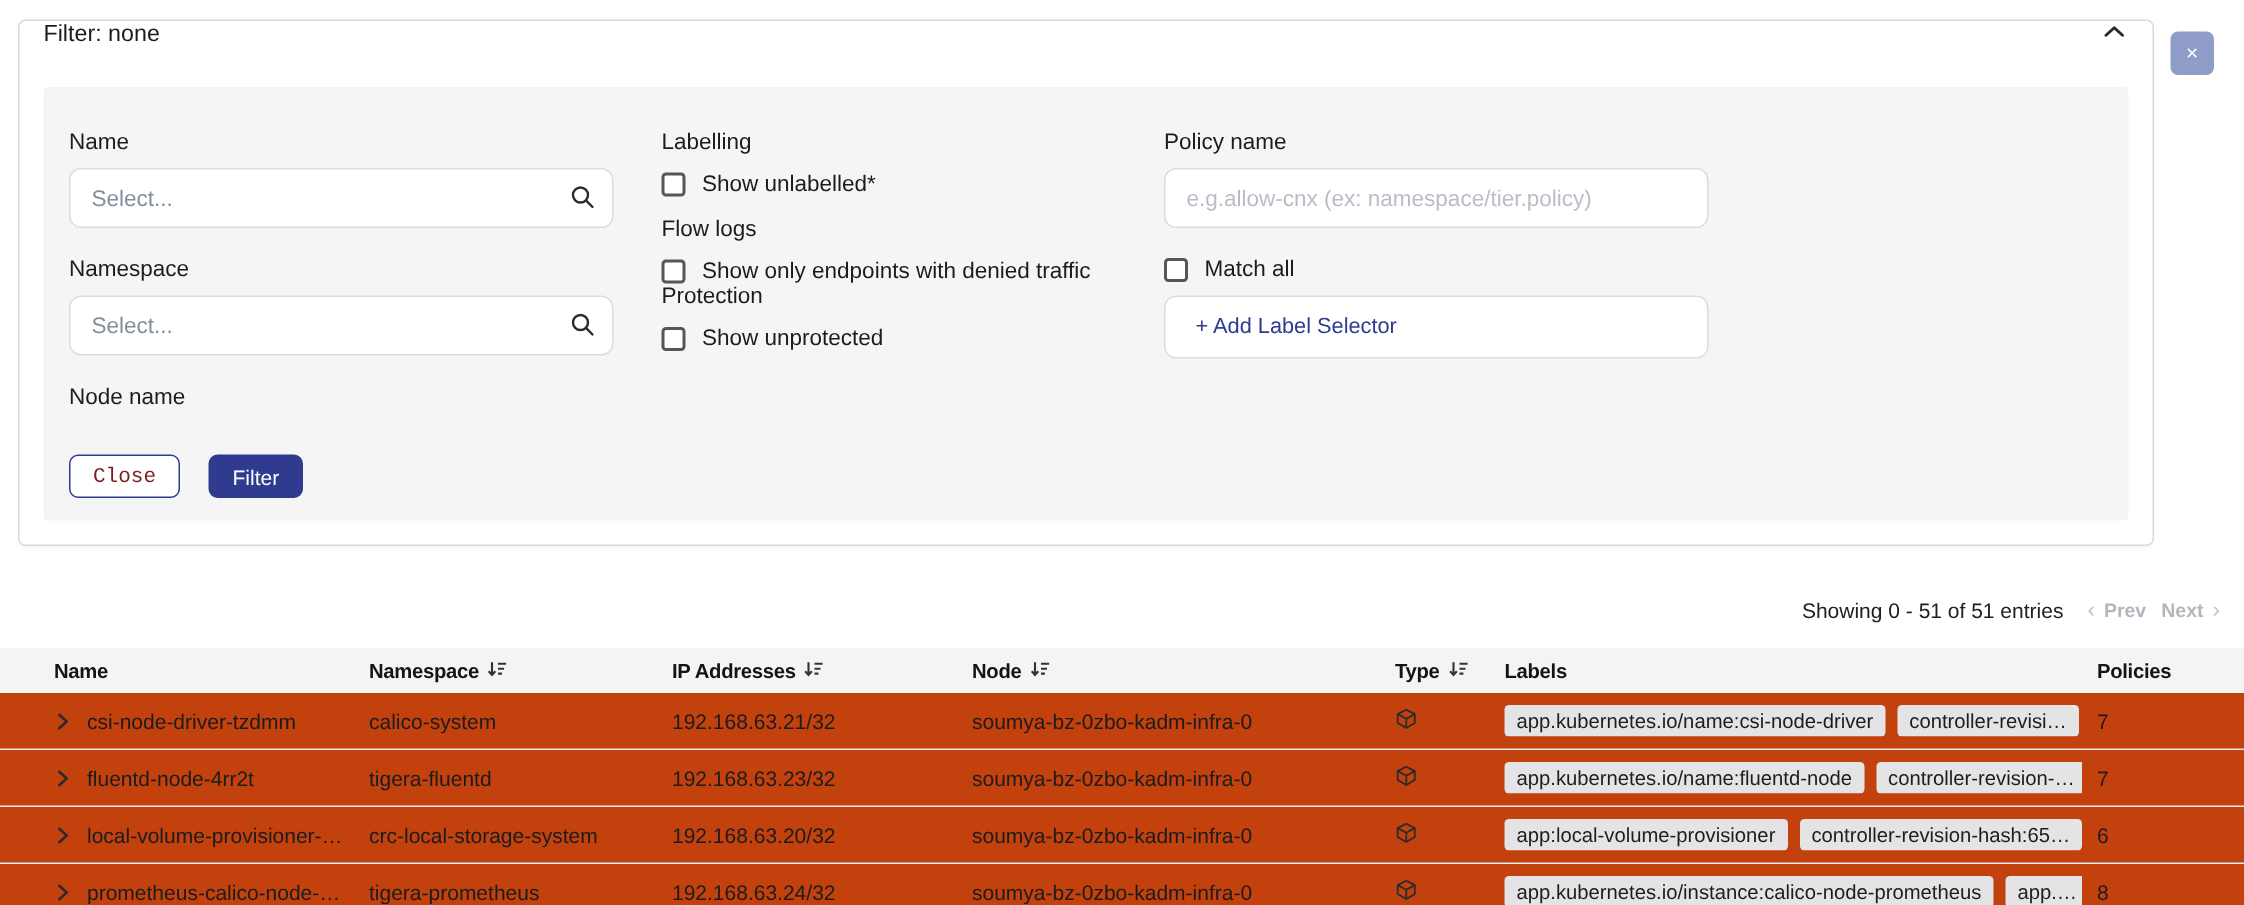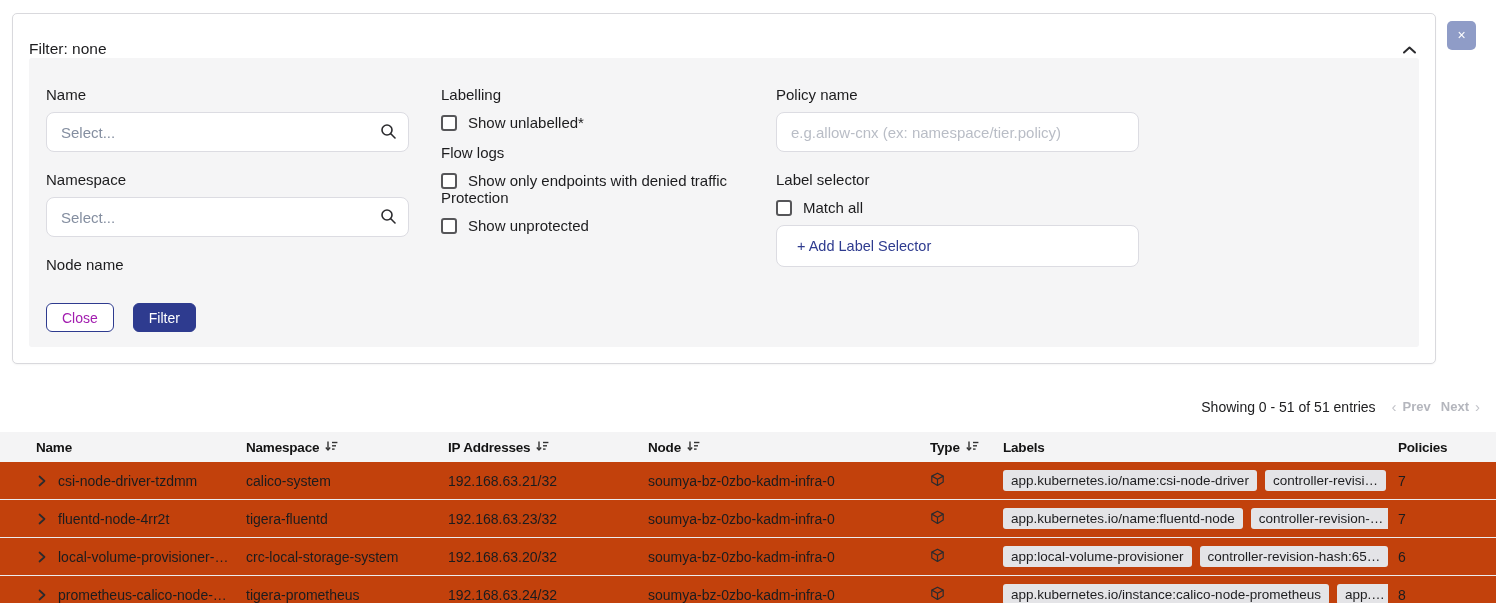--- a/index.html
+++ b/index.html
@@ -3,21 +3,21 @@
 <meta charset="utf-8">
 <style>
   * { margin:0; padding:0; box-sizing:border-box; }
   html,body { width:1496px; height:603px; overflow:hidden; background:#fff;
     font-family:"Liberation Sans", sans-serif; color:#1c1c1e; }
 
   
   .filter-card { position:absolute; left:12px; top:13px; width:1424px;
     background:#fff; border:1px solid #d9d9dd; border-radius:5px;
     box-shadow:0 1px 2px rgba(0,0,0,.04); padding-bottom:16px; }
-  .card-head { display:flex; align-items:flex-end; justify-content:space-between;
+  .card-head { display:flex; align-items:flex-start; justify-content:space-between;
     padding:0 18px 0 16px; height:44px; }
   .card-title { font-size:15.5px; font-weight:500; color:#1c1c1e; }
   .collapse-btn { background:none; border:none; cursor:pointer; display:flex; align-items:center; }
 
   .panel { margin:0 16px; background:#f5f5f6; border-radius:3px; padding:28px 17px 15px 17px; }
   .cols { display:flex; }
   .col1 { width:363px; margin-right:32px; }
   .col2 { width:303px; margin-right:32px; }
   .col3 { width:363px; }
 
@@ -38,21 +38,21 @@
   .checkbox { width:16px; height:16px; border:2px solid #565659; border-radius:3px;
     background:#fff; margin-right:11px; flex:0 0 auto; cursor:pointer; }
 
   .add-selector-btn { width:100%; height:42px; margin-top:9px; background:#fff;
     border:1px solid #dcdce2; border-radius:8px; text-align:left; padding:0 20px;
     font-size:14.5px; color:#2e3b8f; font-family:"Liberation Sans", sans-serif; cursor:pointer; }
 
   .btn-row { display:flex; gap:19px; margin-top:21px; }
   .btn { height:29px; border-radius:6px; font-size:14px; padding:0 15px; cursor:pointer;
     font-family:"Liberation Sans", sans-serif; font-weight:500; }
-  .btn-outline { background:#fff; border:1px solid #2e3b8f; color:#a21caf; }
+  .btn-outline { background:#fff; border:1px solid #2e3b8f; color:#7f1d1d;font-family:Liberation Mono, monospace; }
   .btn-solid { background:#2e3b8f; border:1px solid #2e3b8f; color:#fff; }
 
   .dismiss-btn { position:absolute; left:1447px; top:21px; width:29px; height:29px;
     background:#8f9cc7; border:none; border-radius:5px; color:#fff; font-size:14px;
     line-height:27px; cursor:pointer; font-family:"Liberation Sans", sans-serif; }
 
   
   .pager { position:absolute; top:398px; right:16px; display:flex; align-items:center;
     font-size:14px; }
   .pager-summary { color:#202022; margin-right:16px; }
@@ -154,21 +154,20 @@
       </div>
 
       <div class="col3">
         <div class="field">
           <div class="field-label">Policy name</div>
           <div class="input-wrap">
             <input class="text-input noicon" placeholder="e.g.allow-cnx (ex: namespace/tier.policy)" style="">
           </div>
         </div>
         <div class="section" style="margin-bottom:0;">
-          <div class="section-label">Label selector</div>
           <div class="check-row">
             <span class="checkbox"></span>
             <span>Match all</span>
           </div>
           <button class="add-selector-btn">+ Add Label Selector</button>
         </div>
       </div>
     </div>
 
     <div class="btn-row">

